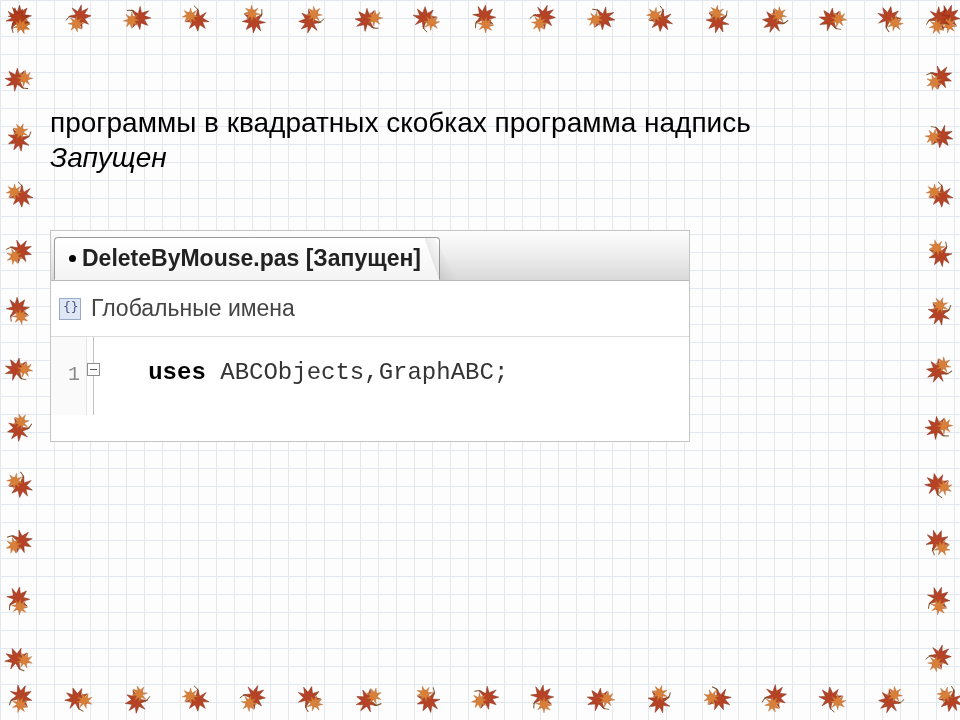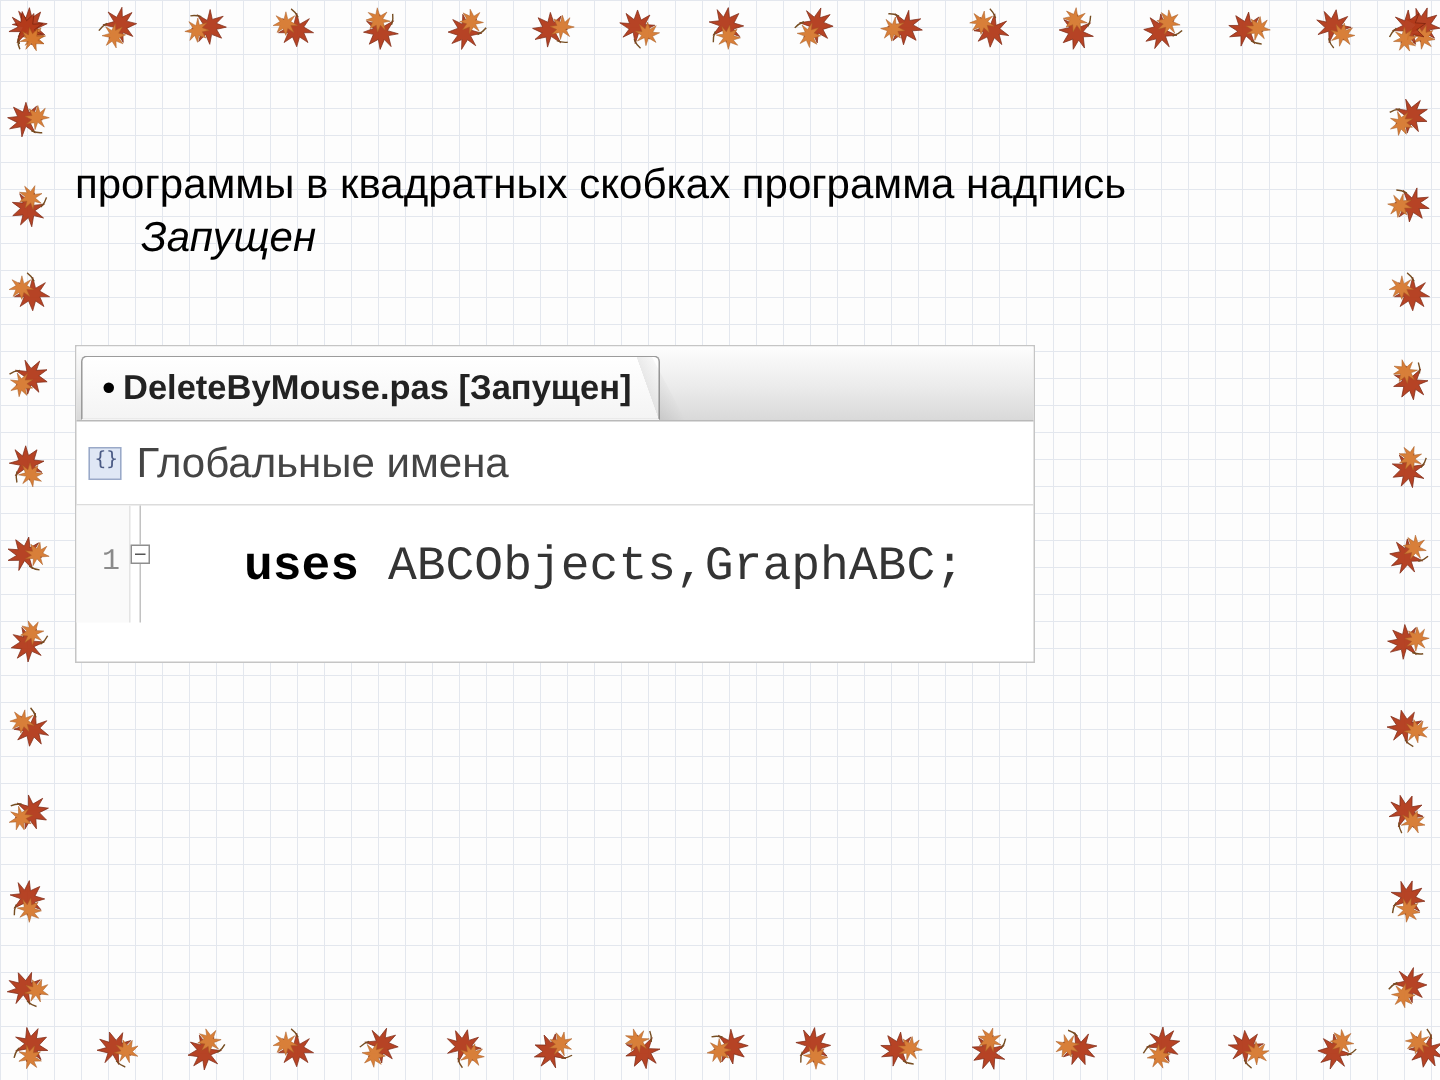--- a/index.html
+++ b/index.html
@@ -16,21 +16,21 @@
   .border-leaves { position: absolute; inset: 0; pointer-events: none; }
   .leaf { position: absolute; width: 30px; height: 30px; opacity: 0.95; }
   .leaf svg { width: 100%; height: 100%; display: block; }
   .leaf .l1 { fill: #b33a1a; stroke: #7a230e; stroke-width: 0.5; }
   .leaf .l2 { fill: #d7792f; stroke: #a5561c; stroke-width: 0.5; }
   .leaf .stm { stroke: #6f4517; stroke-width: 1; fill: none; }
 
   .content { position: absolute; left: 50px; top: 70px; right: 50px; bottom: 60px; }
   .para { font-size: 28px; color: #000; line-height: 1.25; }
   .para .indent { display: inline-block; width: 95px; }
-  .italic { font-style: italic; margin-left: 44px; }
+  .italic { font-style: italic; }
   .para2 { font-size: 28px; color: #000; margin-top: 178px; }
 
   
   .ide { position: absolute; left: 0px; top: 160px; width: 640px; height: 212px; border: 1px solid #c5c5c5; background: #ffffff; }
   
   .tabrow { height: 50px; background: linear-gradient(#fdfdfd, #ebebeb 55%, #d9d9d9); border-bottom: 1px solid #b9b9b9; position: relative; }
   .tab {
     position: absolute; left: 3px; top: 6px; height: 43px;
     padding: 0 18px 0 14px;
     background: linear-gradient(#ffffff,#f4f4f4);
@@ -44,25 +44,25 @@
     background: linear-gradient(100deg, rgba(0,0,0,0) 0%, rgba(0,0,0,0) 30%, rgba(0,0,0,.08) 31%, rgba(0,0,0,0) 100%);
     transform: skewX(28deg); transform-origin: bottom left;
   }
 
   .scoperow { height: 56px; border-bottom: 1px solid #dcdcdc; display: flex; align-items: center; padding-left: 8px; gap: 10px; }
   .scopeicon { width: 22px; height: 22px; display: flex; align-items: center; justify-content: center; }
   .scopeicon .box { width: 22px; height: 22px; border: 1px solid #9aa9c8; background: #dfe7f5; position: relative; }
   .scopeicon .box::after {
     content: "{}"; position: absolute; left: 3px; top: 0px; font-size: 13px; color: #4a5a84; font-family: Consolas, monospace;
   }
-  .scopetext { font-family: Tahoma, Verdana, sans-serif; font-size: 28px; color: #444; }
+  .scopetext { font-family: Tahoma, Verdana, sans-serif; font-size: 23px; color: #444; }
 
   .coderow { height: 78px; display: flex; }
   .gutter { width: 36px; background: #fafafa; border-right: 1px solid #e4e4e4; color: #8a8a8a; font-family: Consolas, "Courier New", monospace; font-size: 20px; text-align: right; padding: 26px 6px 0 0; }
-  .codecell { flex: 1; position: relative; padding: 22px 0 0 18px; font-family: Consolas, "Courier New", monospace; font-size: 32px; color: #343434; }
+  .codecell { flex: 1; position: relative; padding: 22px 0 0 18px; font-family: Consolas, "Courier New", monospace; font-size: 24px; color: #343434; }
   .foldline { position: absolute; left: 6px; top: 0; bottom: 0; width: 1px; background: #c2c2c2; }
   .foldbox { position: absolute; left: 0px; top: 26px; width: 13px; height: 13px; background: #fff; border: 1px solid #8e8e8e; }
   .foldbox::before { content: ""; position: absolute; left: 2px; right: 2px; top: 5px; height: 1px; background: #555; }
   .kw { font-weight: bold; color: #000; }
 </style>
 </head>
 <body>
 
 <div class="border-leaves" id="leaf-layer">
     <div class="leaf" style="left: 6px; top: 4px; transform: rotate(42deg);">

